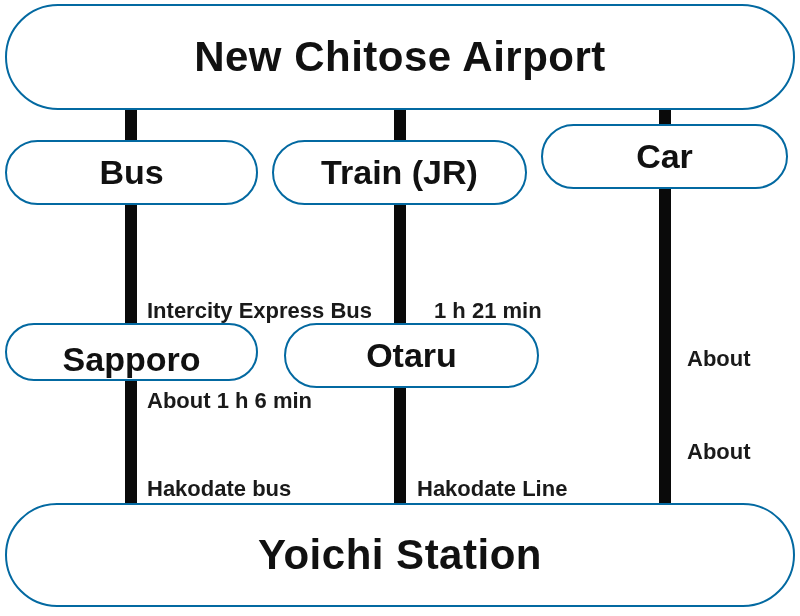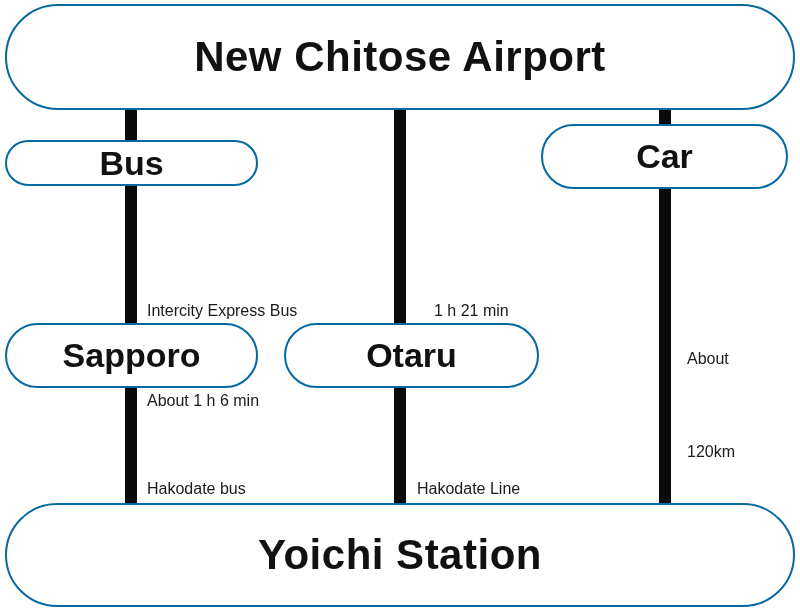--- a/index.html
+++ b/index.html
@@ -45,33 +45,33 @@
   .pill.big {
     font-size: 42px;
     font-weight: bold;
     letter-spacing: 0.5px;
   }
   .pill.small {
     font-size: 34px;
     font-weight: bold;
   }
   .pill.origin      { left: 5px;   top: 4px;   width: 790px; height: 106px; }
-  .pill.mode-bus    { left: 5px;   top: 140px; width: 253px; height: 46px; }
+  .pill.mode-bus    { left: 5px;   top: 140px; width: 253px; height: 65px; }
   .pill.mode-train  { left: 272px; top: 140px; width: 255px; height: 65px; }
   .pill.mode-car    { left: 541px; top: 124px; width: 247px; height: 65px; }
-  .pill.via-sapporo { left: 5px;   top: 323px; width: 253px; height: 65px; }
+  .pill.via-sapporo { left: 5px;   top: 323px; width: 253px; height: 58px; align-items: flex-end; }
   .pill.via-otaru   { left: 284px; top: 323px; width: 255px; height: 65px; }
   .pill.destination { left: 5px;   top: 503px; width: 790px; height: 104px; }
 
   
   .leg {
     position: absolute;
     z-index: 1;
-    font-size: 16px;
-    font-weight: normal;
+    font-size: 22px;
+    font-weight: bold;
     line-height: 30px;
     color: #1a1a1a;
     white-space: pre;
   }
   .leg.bus-leg1   { left: 147px; top: 236px; }
   .leg.train-leg1 { left: 417px; top: 236px; }
   .leg.train-leg1 .line2 { padding-left: 5px; margin-left: 12px; }
   .leg.car-leg1   { left: 687px; top: 281px; line-height: 31px; }
   .leg.bus-leg2   { left: 147px; top: 414px; }
   .leg.train-leg2 { left: 417px; top: 414px; }
@@ -85,34 +85,36 @@
   <div class="vline col2"></div>
   <div class="vline col3"></div>
 
   <div class="pill big origin">
     <span>New Chitose Airport</span>
   </div>
 
   <div class="pill small mode-bus">
     <span>Bus</span>
   </div>
+  <div class="pill small mode-train">
+    <span>Train (JR)</span>
+  </div>
   <div class="pill small mode-car">
     <span>Car</span>
   </div>
 
   <div class="leg bus-leg1">
     <div>Intercity Express Bus</div>
     <div>About 1 h 6 min</div>
   </div>
   <div class="leg train-leg1">
     <div class="line2">1 h 21 min</div>
   </div>
   <div class="leg car-leg1">
     <div>About</div>
-    <div>120km</div>
     <div>About</div>
     
   </div>
 
   <div class="pill small via-sapporo">
     <span>Sapporo</span>
   </div>
   <div class="pill small via-otaru">
     <span>Otaru</span>
   </div>

